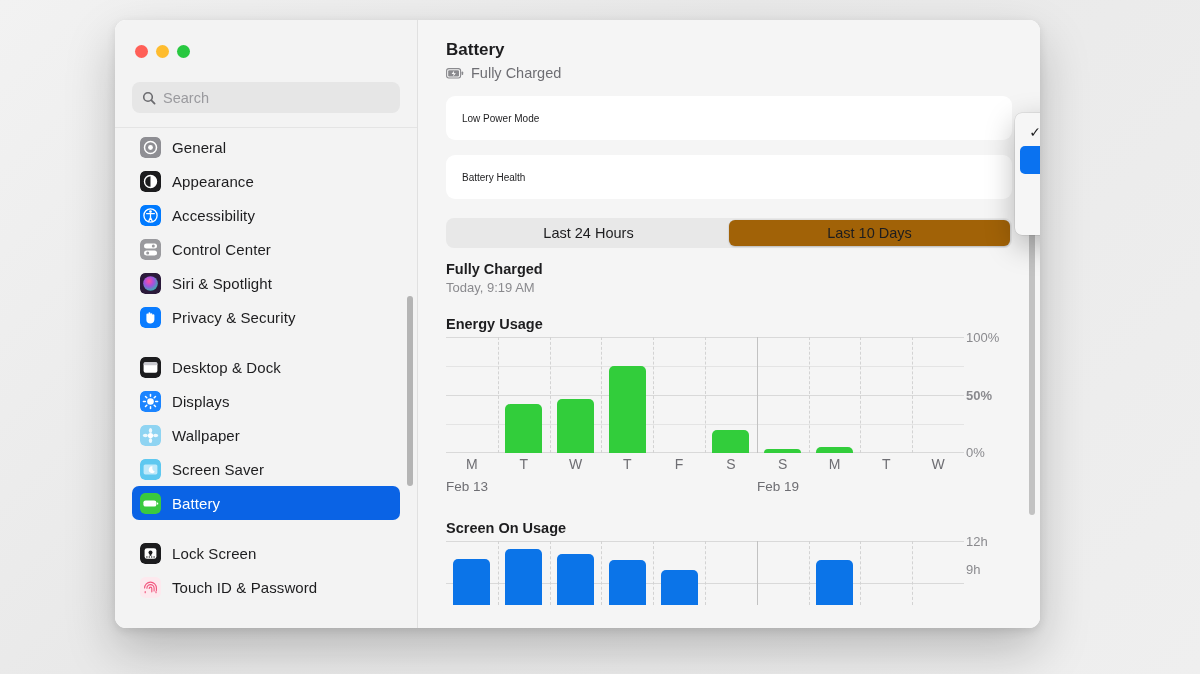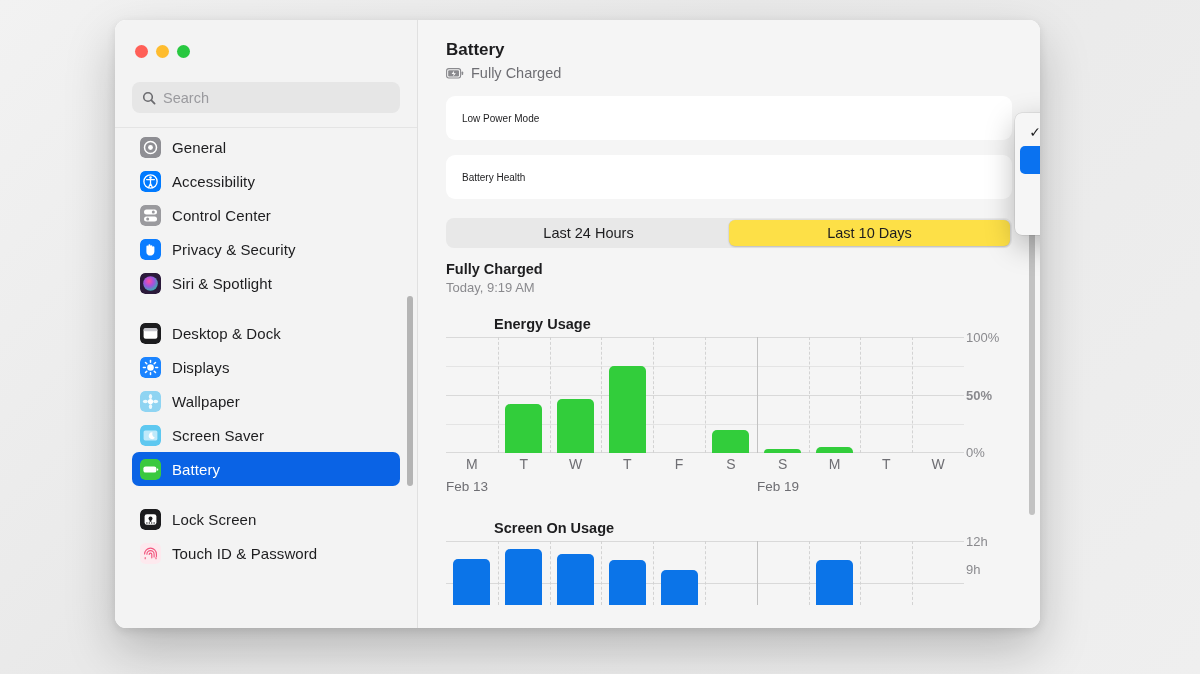--- a/index.html
+++ b/index.html
@@ -106,31 +106,31 @@
   .segwrap {
     margin-top: 19px; height: 30px;
     background: #e8e8e8; border-radius: 8px;
     display: flex; padding: 2px; position: relative;
   }
   .seg {
     flex: 1; display: flex; align-items: center; justify-content: center;
     font-size: 14.5px; color: #1d1d1f; border-radius: 6px;
   }
   .seg.active {
-    background: #fde047;
+    background: #a16207;
     box-shadow: 0 1px 2px rgba(0,0,0,.16), 0 0 0 .5px rgba(0,0,0,.06);
   }
 
   .statusblock { margin-top: 13px; }
   .statusmain { font-size: 14.5px; font-weight: bold; color: #1d1d1f; }
   .statussub { font-size: 13px; color: #8a8a8e; margin-top: 3px; }
 
   .charthead {
     font-size: 14.5px; font-weight: bold; color: #1d1d1f;
-    margin-top: 21px; margin-bottom: 5px; margin-left: 48px;
+    margin-top: 21px; margin-bottom: 5px;
   }
 
   
   .chart { position: relative; }
   .plot { position: relative; height: 116px; }
   .hline { position: absolute; left: 0; right: 0; height: 1px; background: #d9d9d9; }
   .hline.faint { background: #e4e4e4; }
   .vline { position: absolute; top: 0; bottom: 0; width: 1px;
            border-left: 1px dashed #d3d3d3; }
   .vline.solid { border-left: 1px solid #c2c2c2; }
@@ -205,20 +205,30 @@
           <span class="ico">
             <svg width="21" height="21" viewBox="0 0 21 21">
               <rect width="21" height="21" rx="5" fill="#8e8e93"></rect>
               <circle cx="10.5" cy="10.5" r="6" fill="none" stroke="#ffffff" stroke-width="1.5"></circle>
               <circle cx="10.5" cy="10.5" r="2.4" fill="#ffffff"></circle>
             </svg>
           </span>
           <span class="navlabel">General</span>
         </div>
 
+        <div class="navitem">
+          <span class="ico">
+            <svg width="21" height="21" viewBox="0 0 21 21">
+              <rect width="21" height="21" rx="5" fill="#1c1c1e"></rect>
+              <circle cx="10.5" cy="10.5" r="6" fill="none" stroke="#ffffff" stroke-width="1.4"></circle>
+              <path d="M10.5 4.5 A6 6 0 0 1 10.5 16.5 Z" fill="#ffffff"></path>
+            </svg>
+          </span>
+          <span class="navlabel">Appearance</span>
+        </div>
 
         <div class="navitem">
           <span class="ico">
             <svg width="21" height="21" viewBox="0 0 21 21">
               <rect width="21" height="21" rx="5" fill="#007aff"></rect>
               <circle cx="10.5" cy="10.5" r="6.6" fill="none" stroke="#ffffff" stroke-width="1.3"></circle>
               <circle cx="10.5" cy="6.6" r="1.3" fill="#ffffff"></circle>
               <path d="M6.6 8.6 h7.8 M10.5 8.6 v4 M10.5 12.6 l-2 4 M10.5 12.6 l2 4" stroke="#ffffff" stroke-width="1.25" fill="none" stroke-linecap="round"></path>
             </svg>
           </span>
@@ -229,47 +239,47 @@
           <span class="ico">
             <svg width="21" height="21" viewBox="0 0 21 21">
               <rect width="21" height="21" rx="5" fill="#9a9a9e"></rect>
               <rect x="4" y="4.6" width="13" height="5" rx="2.5" fill="#ffffff"></rect>
               <rect x="4" y="11.4" width="13" height="5" rx="2.5" fill="#ffffff"></rect>
               <circle cx="13.3" cy="7.1" r="1.5" fill="#9a9a9e"></circle>
               <circle cx="7.7" cy="13.9" r="1.5" fill="#9a9a9e"></circle>
             </svg>
           </span>
           <span class="navlabel">Control Center</span>
-        </div>
-
-        <div class="navitem">
-          <span class="ico">
-            <svg width="21" height="21" viewBox="0 0 21 21">
-              <rect width="21" height="21" rx="5" fill="#0a7cff"></rect>
-              <path d="M6.4 11.6 V7.4 a1 1 0 0 1 2 0 v-1.1 a1 1 0 0 1 2 0 v.9 a1 1 0 0 1 2 0 v1.1 a1 1 0 0 1 2 0 v4.2 c0 2.4-1.8 4.1-4.2 4.1 -2.4 0-3.8-1.5-3.8-3.6 z" fill="#ffffff"></path>
-            </svg>
-          </span>
-          <span class="navlabel">Privacy &amp; Security</span>
         </div>
 
         <div class="navitem">
           <span class="ico">
             <svg width="21" height="21" viewBox="0 0 21 21">
               <defs>
                 <radialGradient id="sirig" cx="40%" cy="35%" r="75%">
                   <stop offset="0%" stop-color="#ff4fa0"></stop>
                   <stop offset="45%" stop-color="#a052e0"></stop>
                   <stop offset="100%" stop-color="#1ec8a0"></stop>
                 </radialGradient>
               </defs>
               <rect width="21" height="21" rx="5" fill="#2b1a3a"></rect>
               <circle cx="10.5" cy="10.5" r="7.3" fill="url(#sirig)"></circle>
             </svg>
           </span>
           <span class="navlabel">Siri &amp; Spotlight</span>
+        </div>
+
+        <div class="navitem">
+          <span class="ico">
+            <svg width="21" height="21" viewBox="0 0 21 21">
+              <rect width="21" height="21" rx="5" fill="#0a7cff"></rect>
+              <path d="M6.4 11.6 V7.4 a1 1 0 0 1 2 0 v-1.1 a1 1 0 0 1 2 0 v.9 a1 1 0 0 1 2 0 v1.1 a1 1 0 0 1 2 0 v4.2 c0 2.4-1.8 4.1-4.2 4.1 -2.4 0-3.8-1.5-3.8-3.6 z" fill="#ffffff"></path>
+            </svg>
+          </span>
+          <span class="navlabel">Privacy &amp; Security</span>
         </div>
       </div>
 
       <div class="gap"></div>
 
       <div class="navgroup">
         <div class="navitem">
           <span class="ico">
             <svg width="21" height="21" viewBox="0 0 21 21">
               <rect width="21" height="21" rx="5" fill="#1c1c1e"></rect>

